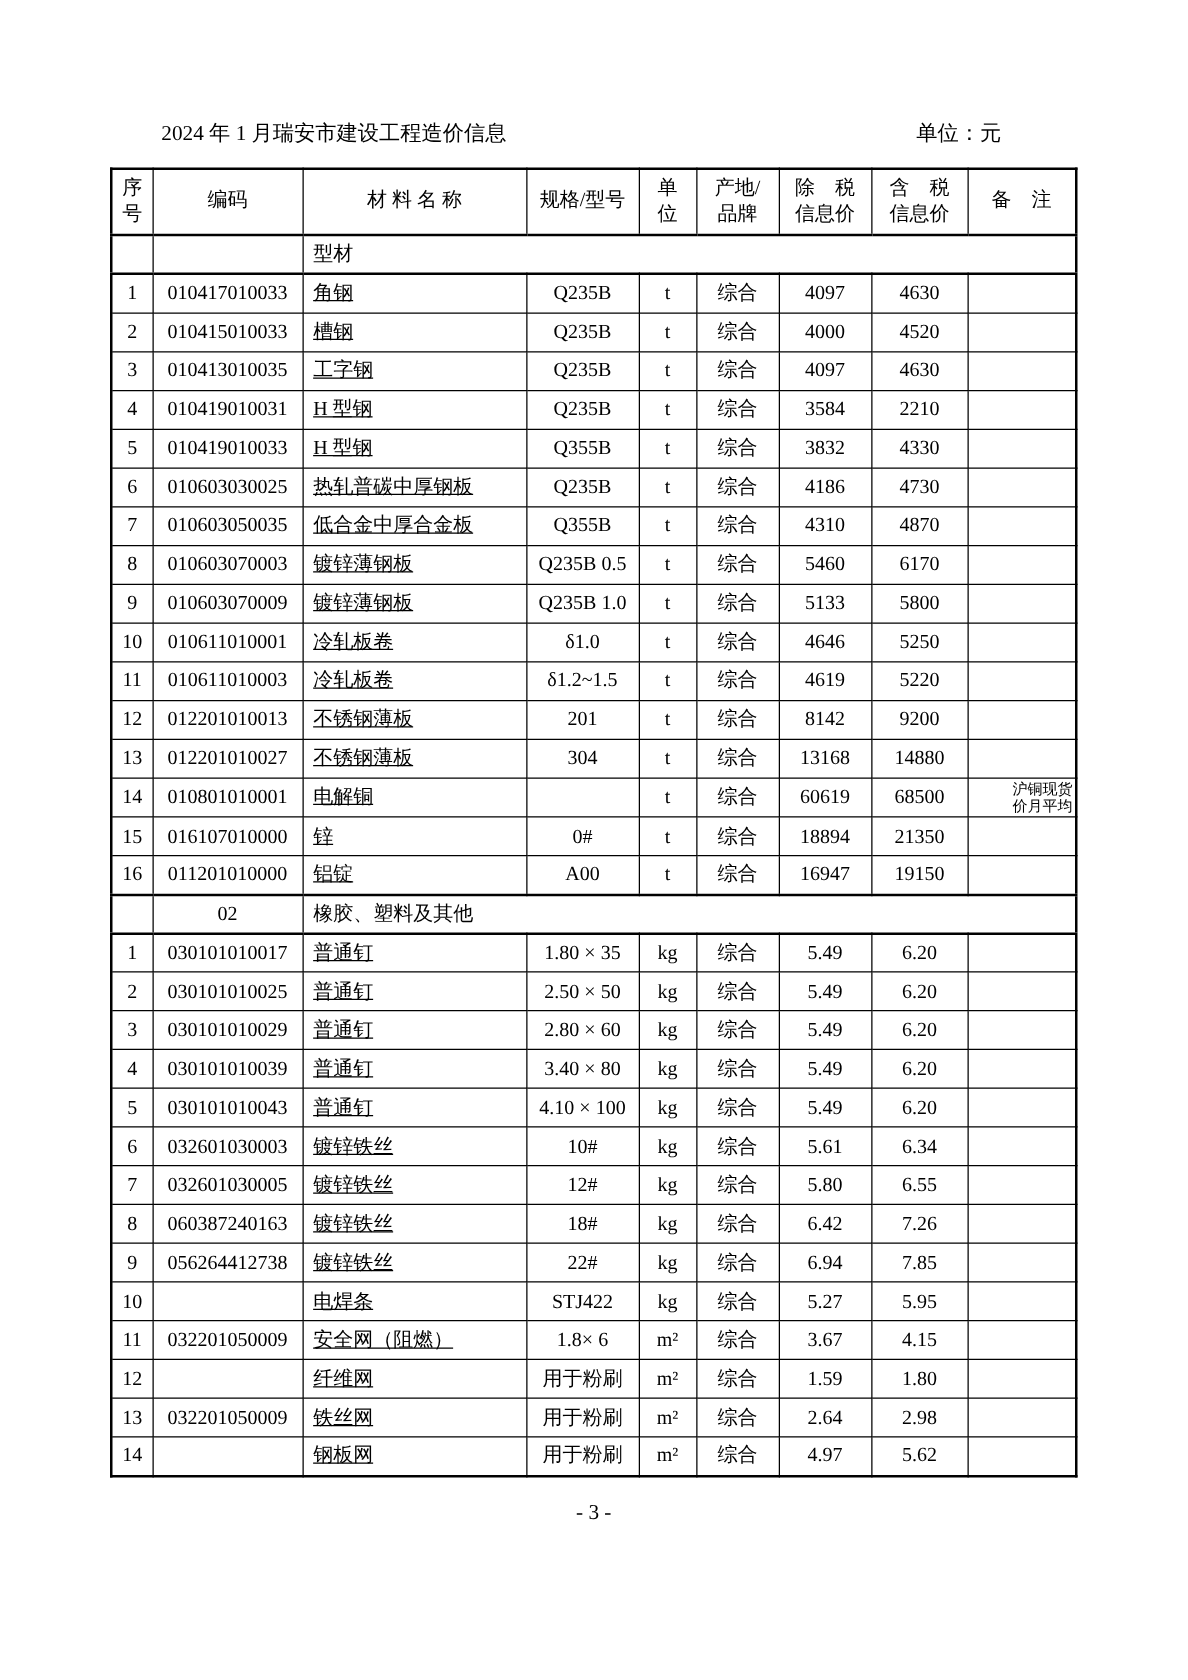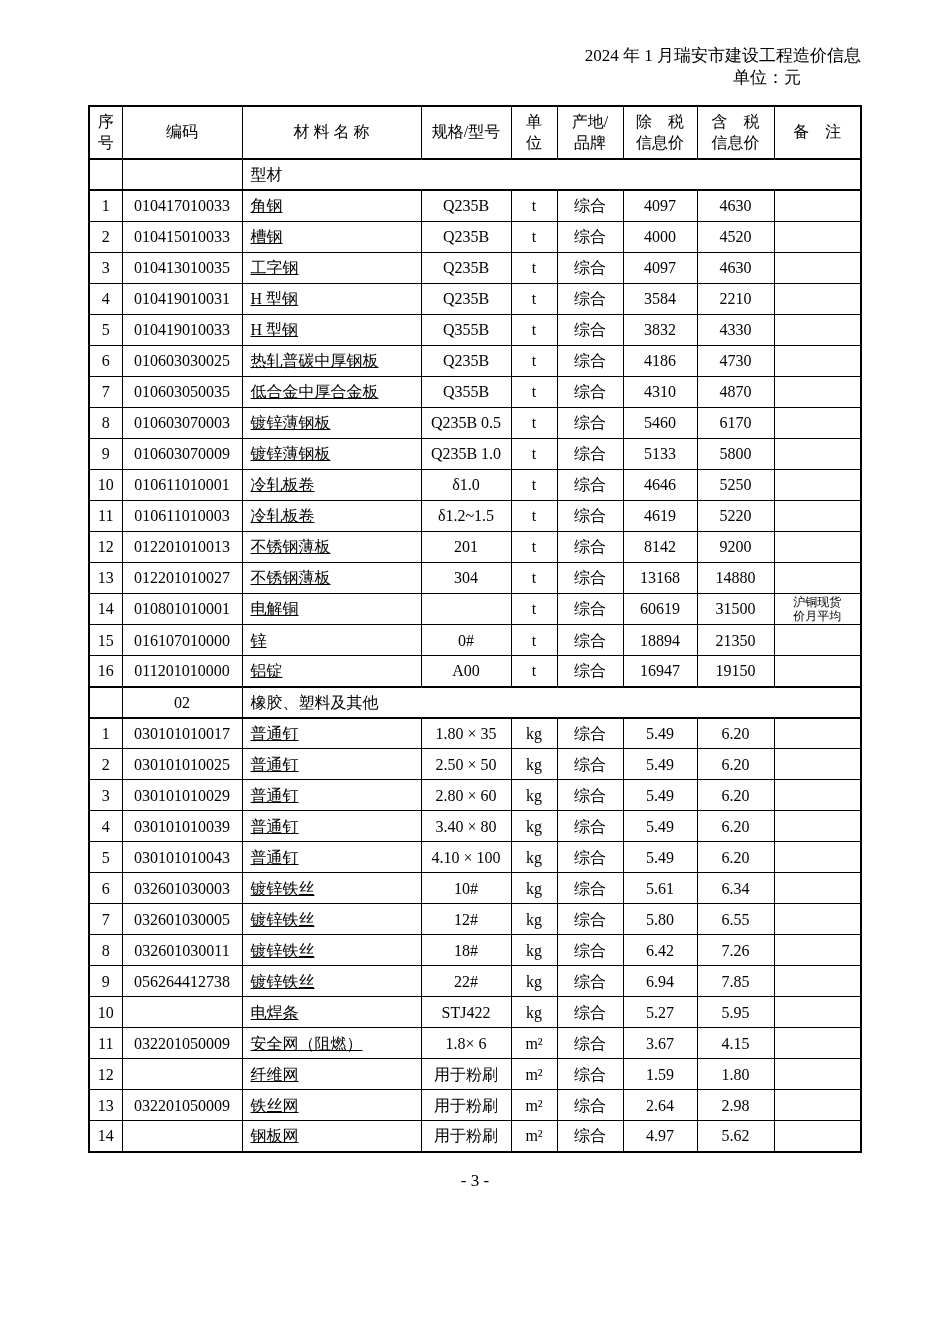--- a/index.html
+++ b/index.html
@@ -12,29 +12,28 @@
     font-family: "Liberation Serif", "DejaVu Serif", serif;
     color: #000;
   }
   .sheet {
     width: 950px;
     height: 1344px;
     position: relative;
   }
   .header-row {
     width: 772px;
-    margin: 45px auto 16px auto;
+    margin: 96px auto 16px auto;
     display: flex;
     justify-content: space-between;
     align-items: flex-end;
     padding: 0;
     box-sizing: border-box;
     font-size: 17px;
     line-height: 22px;
-    flex-direction: column;
   }
   .header-row .doc-title { padding-left: 40px; }
   .header-row .unit-label { padding-right: 60px; }
 
   table.price-table {
     width: 772px;
     margin: 0 auto;
     border-collapse: collapse;
     table-layout: fixed;
     border: 2px solid #000;
@@ -55,20 +54,21 @@
     border-bottom: 2px solid #000;
     line-height: 1.3;
   }
   .price-table tbody td { height: 31px; line-height: 1.2; }
 
   .price-table td.c-name { text-align: left; padding-left: 8px; text-decoration: underline; }
   .price-table td.c-remark {
     font-size: 12px;
     line-height: 1.2;
     padding: 1px 2px;
+    text-align: right;
   }
   .price-table tr.section-row td {
     border-top: 2px solid #000;
     border-bottom: 2px solid #000;
     height: 31px;
   }
   .price-table tr.section-row td.section-title {
     text-align: left;
     padding-left: 8px;
   }
@@ -268,21 +268,21 @@
           <td class="c-remark"></td>
         </tr>
         <tr>
           <td class="c-seq">14</td>
           <td class="c-code">010801010001</td>
           <td class="c-name">电解铜</td>
           <td class="c-spec"></td>
           <td class="c-unit">t</td>
           <td class="c-origin">综合</td>
           <td class="c-ex">60619</td>
-          <td class="c-inc">31500</td>
+          <td class="c-inc">68500</td>
           <td class="c-remark">沪铜现货
 价月平均</td>
         </tr>
         <tr>
           <td class="c-seq">15</td>
           <td class="c-code">016107010000</td>
           <td class="c-name">锌</td>
           <td class="c-spec">0#</td>
           <td class="c-unit">t</td>
           <td class="c-origin">综合</td>
@@ -378,21 +378,21 @@
           <td class="c-name">镀锌铁丝</td>
           <td class="c-spec">12#</td>
           <td class="c-unit">kg</td>
           <td class="c-origin">综合</td>
           <td class="c-ex">5.80</td>
           <td class="c-inc">6.55</td>
           <td class="c-remark"></td>
         </tr>
         <tr>
           <td class="c-seq">8</td>
-          <td class="c-code">032601030011</td>
+          <td class="c-code">060387240163</td>
           <td class="c-name">镀锌铁丝</td>
           <td class="c-spec">18#</td>
           <td class="c-unit">kg</td>
           <td class="c-origin">综合</td>
           <td class="c-ex">6.42</td>
           <td class="c-inc">7.26</td>
           <td class="c-remark"></td>
         </tr>
         <tr>
           <td class="c-seq">9</td>

